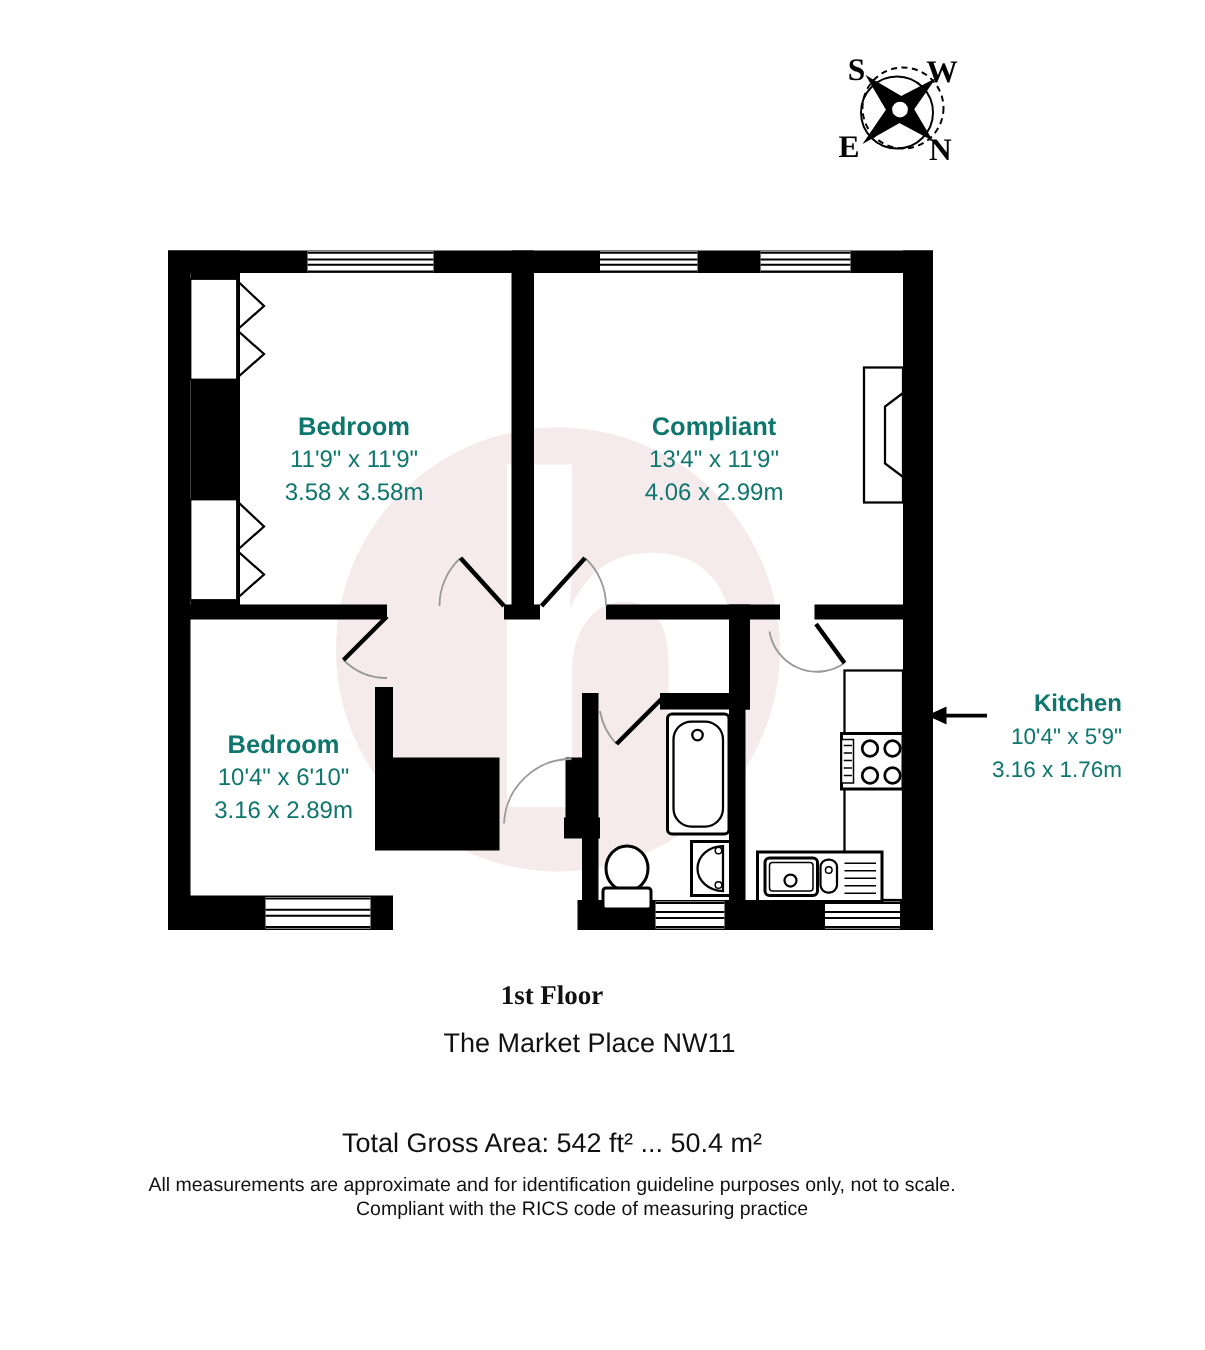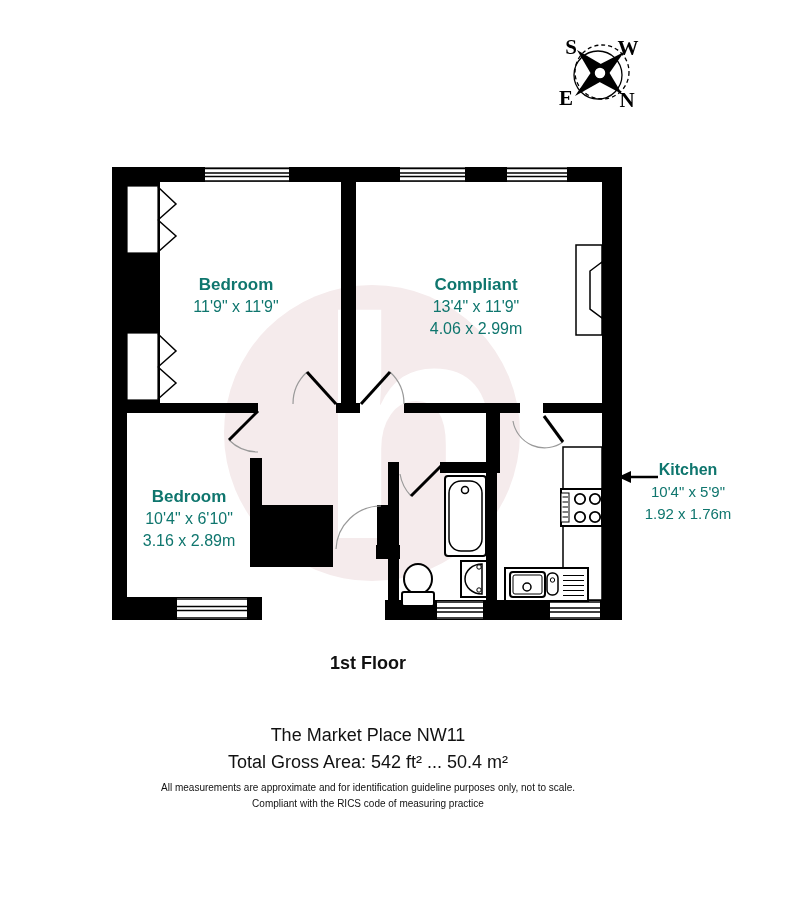--- a/index.html
+++ b/index.html
@@ -11,23 +11,23 @@
   .room-label{position:absolute;text-align:center;color:#0f766e;}
   .room-label .rname{font-weight:bold;font-size:17px;line-height:22px;}
   .room-label .rdim{font-size:16px;line-height:22px;}
   .callout .rname{font-size:16px;line-height:22px;font-weight:bold;}
   .callout .rdim{font-size:15px;line-height:22px;}
   .compass-letter{
     position:absolute;transform:translate(-50%,-50%);
     font-family:"Liberation Serif", serif;font-weight:bold;font-size:21px;color:#000;
   }
   .center-line{position:absolute;left:0;width:736px;text-align:center;}
-  .floor-title{font-weight:bold;font-size:18px;}
+  .floor-title{font-weight:bold;font-size:18px;font-family:Liberation Serif, serif;}
   .addr,.area{font-size:18px;}
-  .disc{font-size:10px;}
+  .disc{font-size:13px;}
 </style>
 </head>
 <body>
 
 <div id="canvas">
 
   <svg id="plan-svg" width="803" height="900" viewBox="0 0 803 900">
 
     <g>
       <circle cx="372" cy="433" r="148" fill="#f5ebec"></circle>
@@ -166,36 +166,37 @@
   </svg>
 
   <span class="compass-letter" style="left:571px;top:47px;">S</span>
   <span class="compass-letter" style="left:628px;top:48px;">W</span>
   <span class="compass-letter" style="left:566px;top:98px;">E</span>
   <span class="compass-letter" style="left:627px;top:100px;">N</span>
 
   <div class="room-label" style="left:136px;top:274px;width:200px;">
     <div class="rname">Bedroom</div>
     <div class="rdim">11'9" x 11'9"</div>
+    <div class="rdim">3.58 x 3.58m</div>
   </div>
   <div class="room-label" style="left:376px;top:274px;width:200px;">
     <div class="rname">Compliant</div>
     <div class="rdim">13'4" x 11'9"</div>
     <div class="rdim">4.06 x 2.99m</div>
   </div>
   <div class="room-label" style="left:89px;top:486px;width:200px;">
     <div class="rname">Bedroom</div>
     <div class="rdim">10'4" x 6'10"</div>
     <div class="rdim">3.16 x 2.89m</div>
   </div>
-  <div class="room-label callout" style="left:628px;top:459px;width:120px;">
+  <div class="room-label callout" style="left:628px;top:459px;width:120px;text-align:right;">
     <div class="rname">Kitchen</div>
     <div class="rdim">10'4" x 5'9"</div>
-    <div class="rdim">1.92 x 1.76m</div>
+    <div class="rdim">3.16 x 1.76m</div>
   </div>
 
   <div class="center-line floor-title" style="top:653px;">1st Floor</div>
-  <div class="center-line addr" style="top:725px;">The Market Place NW11</div>
+  <div class="center-line addr" style="top:685px;margin-left:25px;">The Market Place NW11</div>
   <div class="center-line area" style="top:752px;text-align:center;">Total Gross Area: 542 ft² ... 50.4 m²</div>
   <div class="center-line disc" style="top:782px;">All measurements are approximate and for identification guideline purposes only, not to scale.</div>
-  <div class="center-line disc" style="top:798px;">Compliant with the RICS code of measuring practice</div>
+  <div class="center-line disc" style="top:798px;padding-left:20px;">Compliant with the RICS code of measuring practice</div>
 
 </div>
 
 </body></html>

